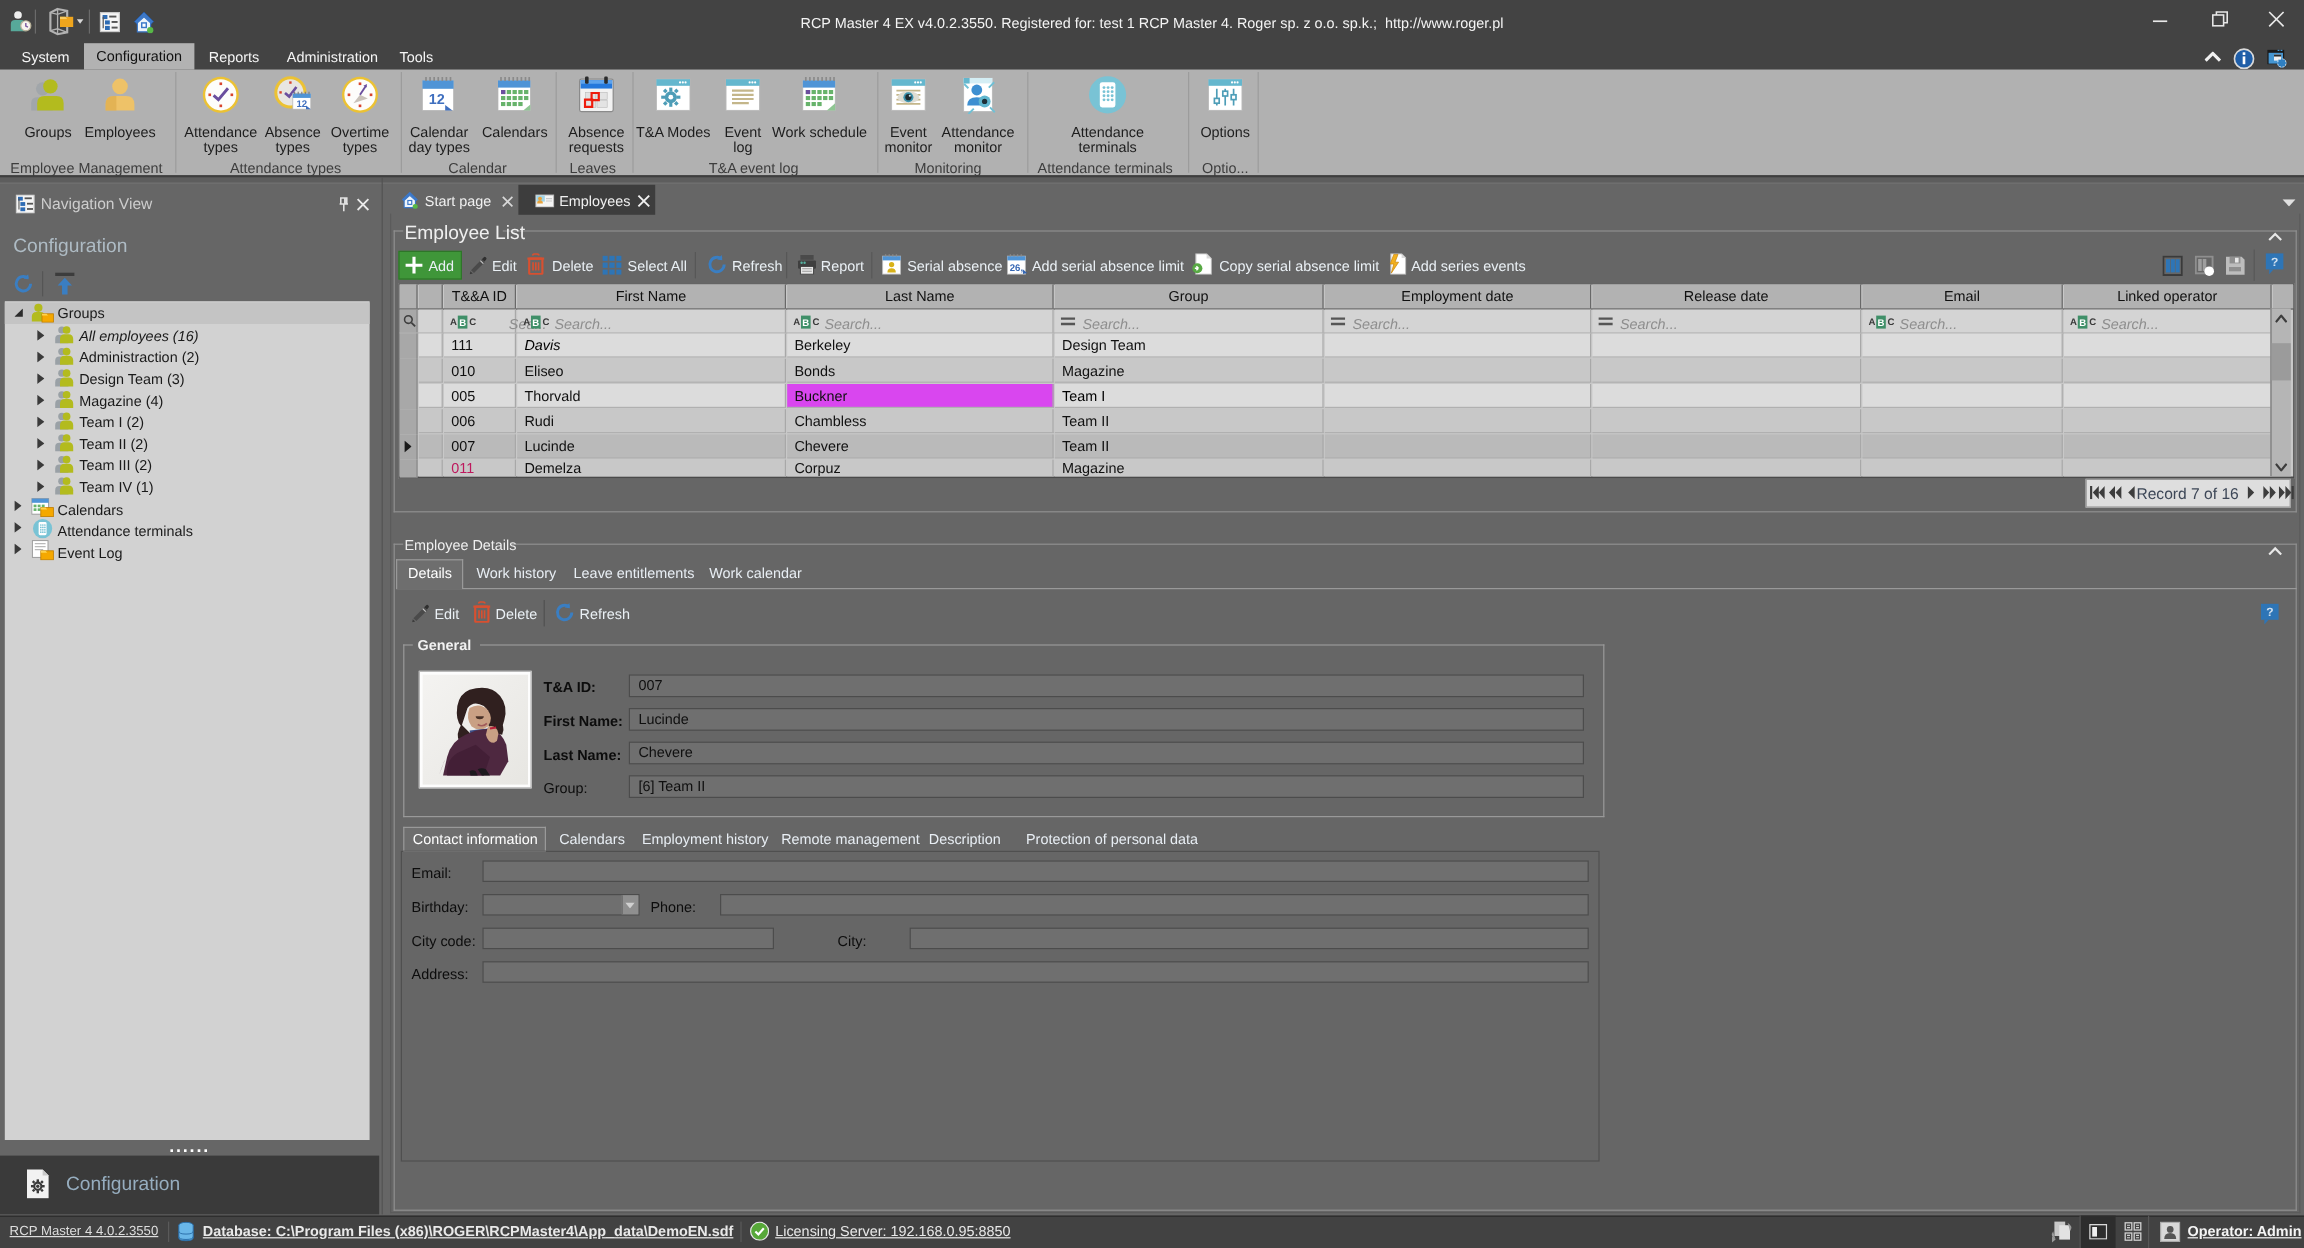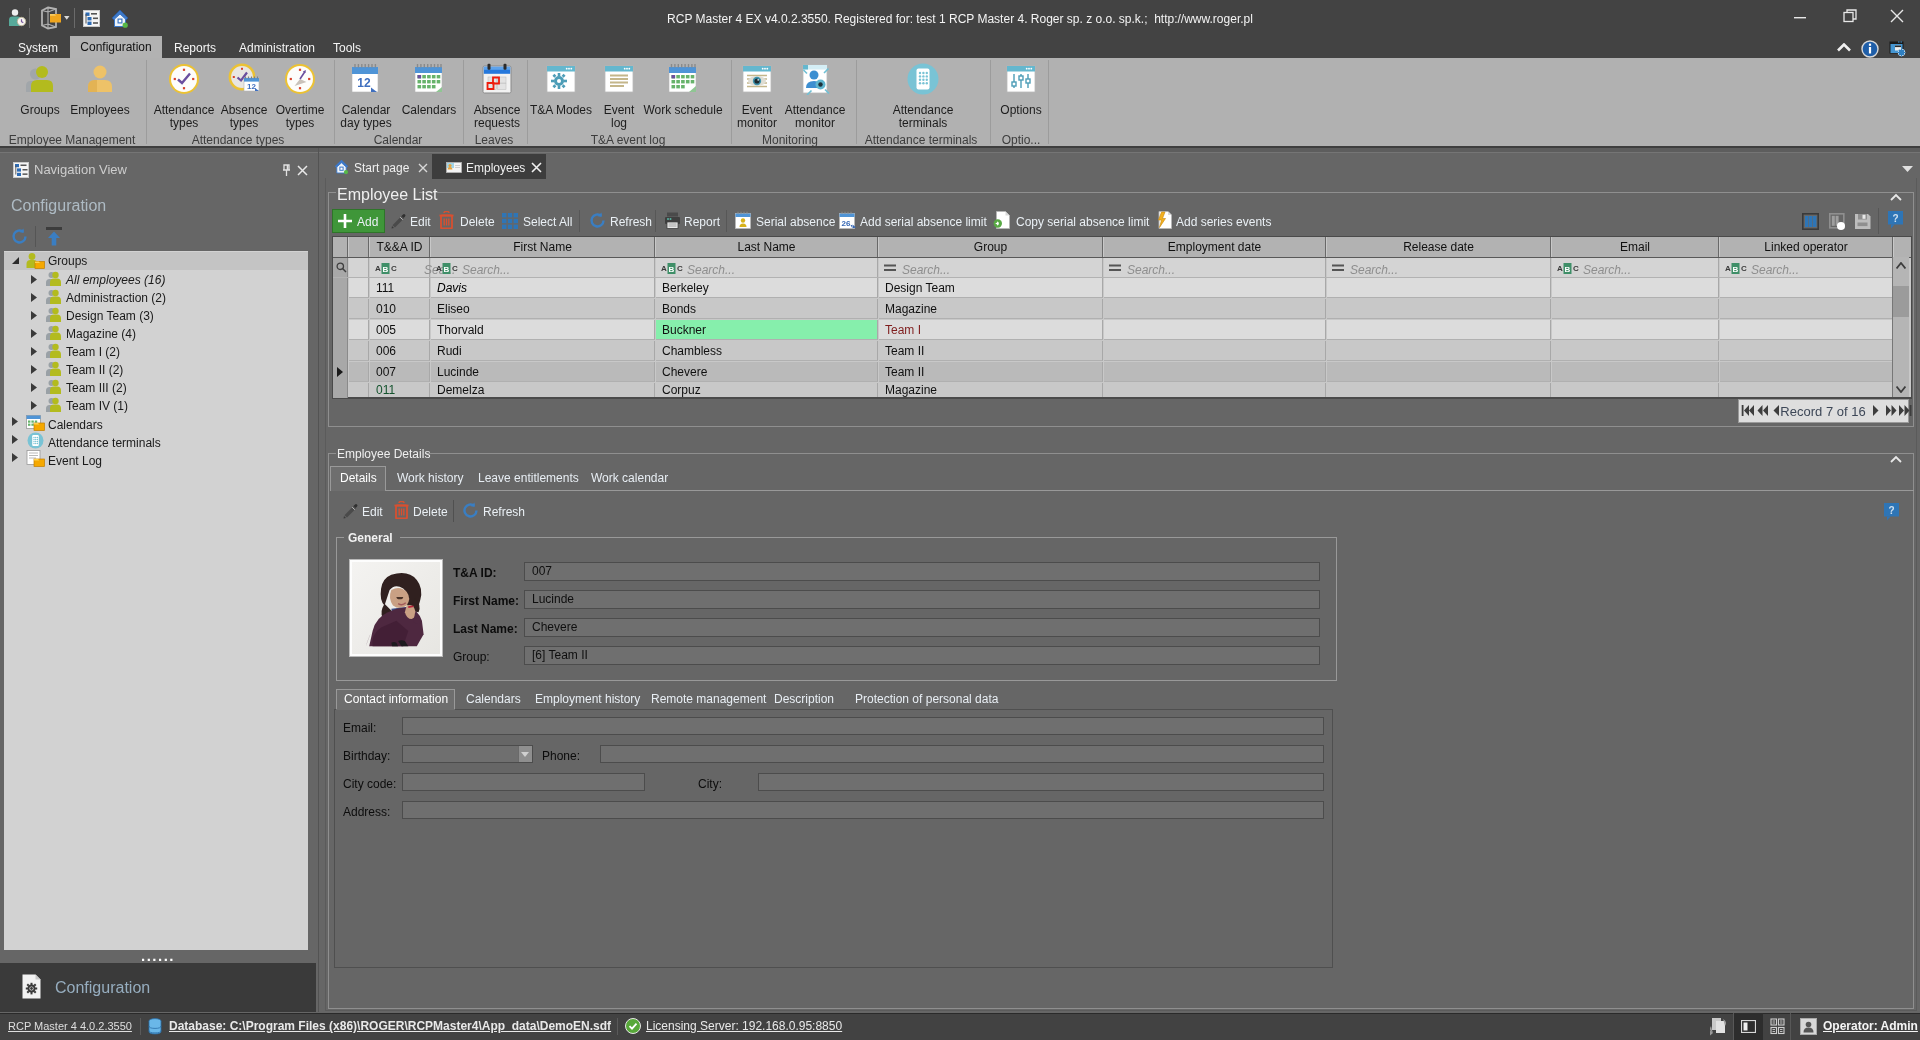--- a/index.html
+++ b/index.html
@@ -822,22 +822,22 @@
 <div class="abs" style="left:656px; top:299px; width:222px; height:20px; background:#c8c8c8; border-right:1px solid #a8a8a8;border-bottom:1px solid #b0b0b0; color:#101010; font-size:12px; line-height:20px; padding-left:6px;">Bonds</div>
 <div class="abs" style="left:879px; top:299px; width:224px; height:20px; background:#c8c8c8; border-right:1px solid #a8a8a8;border-bottom:1px solid #b0b0b0; color:#101010; font-size:12px; line-height:20px; padding-left:6px;">Magazine</div>
 <div class="abs" style="left:1104px; top:299px; width:222px; height:20px; background:#c8c8c8; border-right:1px solid #a8a8a8;border-bottom:1px solid #b0b0b0; color:#101010; font-size:12px; line-height:20px; padding-left:6px;"></div>
 <div class="abs" style="left:1327px; top:299px; width:224px; height:20px; background:#c8c8c8; border-right:1px solid #a8a8a8;border-bottom:1px solid #b0b0b0; color:#101010; font-size:12px; line-height:20px; padding-left:6px;"></div>
 <div class="abs" style="left:1552px; top:299px; width:167px; height:20px; background:#c8c8c8; border-right:1px solid #a8a8a8;border-bottom:1px solid #b0b0b0; color:#101010; font-size:12px; line-height:20px; padding-left:6px;"></div>
 <div class="abs" style="left:1720px; top:299px; width:173px; height:20px; background:#c8c8c8; border-bottom:1px solid #b0b0b0; color:#101010; font-size:12px; line-height:20px; padding-left:6px;"></div>
 <div class="abs" style="left:333px; top:320px; width:15px; height:21px; background:#a8a8a8; border-right:1px solid #8a8a8a;"></div>
 <div class="abs" style="left:349px; top:320px; width:20px; height:20px; background:#dcdcdc; border-right:1px solid #a8a8a8;border-bottom:1px solid #b0b0b0; color:#101010; font-size:12px; line-height:20px; padding-left:6px;"></div>
 <div class="abs" style="left:370px; top:320px; width:60px; height:20px; background:#dcdcdc; border-right:1px solid #a8a8a8;border-bottom:1px solid #b0b0b0; color:#101010; font-size:12px; line-height:20px; padding-left:6px;">005</div>
 <div class="abs" style="left:431px; top:320px; width:224px; height:20px; background:#dcdcdc; border-right:1px solid #a8a8a8;border-bottom:1px solid #b0b0b0; color:#101010; font-size:12px; line-height:20px; padding-left:6px;">Thorvald</div>
-<div class="abs" style="left:656px; top:320px; width:222px; height:20px; background:#86efac; border-right:1px solid #a8a8a8;border-bottom:1px solid #b0b0b0; color:#101010; font-size:12px; line-height:20px; padding-left:6px;">Buckner</div>
-<div class="abs" style="left:879px; top:320px; width:224px; height:20px; background:#dcdcdc; border-right:1px solid #a8a8a8;border-bottom:1px solid #b0b0b0; color:#7f1d1d; font-size:12px; line-height:20px; padding-left:6px;">Team I</div>
+<div class="abs" style="left:656px; top:320px; width:222px; height:20px; background:#d946ef; border-right:1px solid #a8a8a8;border-bottom:1px solid #b0b0b0; color:#101010; font-size:12px; line-height:20px; padding-left:6px;">Buckner</div>
+<div class="abs" style="left:879px; top:320px; width:224px; height:20px; background:#dcdcdc; border-right:1px solid #a8a8a8;border-bottom:1px solid #b0b0b0; color:#000000; font-size:12px; line-height:20px; padding-left:6px;">Team I</div>
 <div class="abs" style="left:1104px; top:320px; width:222px; height:20px; background:#dcdcdc; border-right:1px solid #a8a8a8;border-bottom:1px solid #b0b0b0; color:#101010; font-size:12px; line-height:20px; padding-left:6px;"></div>
 <div class="abs" style="left:1327px; top:320px; width:224px; height:20px; background:#dcdcdc; border-right:1px solid #a8a8a8;border-bottom:1px solid #b0b0b0; color:#101010; font-size:12px; line-height:20px; padding-left:6px;"></div>
 <div class="abs" style="left:1552px; top:320px; width:167px; height:20px; background:#dcdcdc; border-right:1px solid #a8a8a8;border-bottom:1px solid #b0b0b0; color:#101010; font-size:12px; line-height:20px; padding-left:6px;"></div>
 <div class="abs" style="left:1720px; top:320px; width:173px; height:20px; background:#dcdcdc; border-bottom:1px solid #b0b0b0; color:#101010; font-size:12px; line-height:20px; padding-left:6px;"></div>
 <div class="abs" style="left:333px; top:341px; width:15px; height:21px; background:#a8a8a8; border-right:1px solid #8a8a8a;"></div>
 <div class="abs" style="left:349px; top:341px; width:20px; height:20px; background:#c8c8c8; border-right:1px solid #a8a8a8;border-bottom:1px solid #b0b0b0; color:#101010; font-size:12px; line-height:20px; padding-left:6px;"></div>
 <div class="abs" style="left:370px; top:341px; width:60px; height:20px; background:#c8c8c8; border-right:1px solid #a8a8a8;border-bottom:1px solid #b0b0b0; color:#101010; font-size:12px; line-height:20px; padding-left:6px;">006</div>
 <div class="abs" style="left:431px; top:341px; width:224px; height:20px; background:#c8c8c8; border-right:1px solid #a8a8a8;border-bottom:1px solid #b0b0b0; color:#101010; font-size:12px; line-height:20px; padding-left:6px;">Rudi</div>
 <div class="abs" style="left:656px; top:341px; width:222px; height:20px; background:#c8c8c8; border-right:1px solid #a8a8a8;border-bottom:1px solid #b0b0b0; color:#101010; font-size:12px; line-height:20px; padding-left:6px;">Chambless</div>
 <div class="abs" style="left:879px; top:341px; width:224px; height:20px; background:#c8c8c8; border-right:1px solid #a8a8a8;border-bottom:1px solid #b0b0b0; color:#101010; font-size:12px; line-height:20px; padding-left:6px;">Team II</div>
@@ -850,21 +850,21 @@
 <div class="abs" style="left:370px; top:362px; width:60px; height:20px; background:#bababa; border-right:1px solid #a8a8a8;border-bottom:1px solid #b0b0b0; color:#101010; font-size:12px; line-height:20px; padding-left:6px;">007</div>
 <div class="abs" style="left:431px; top:362px; width:224px; height:20px; background:#bababa; border-right:1px solid #a8a8a8;border-bottom:1px solid #b0b0b0; color:#101010; font-size:12px; line-height:20px; padding-left:6px;">Lucinde</div>
 <div class="abs" style="left:656px; top:362px; width:222px; height:20px; background:#bababa; border-right:1px solid #a8a8a8;border-bottom:1px solid #b0b0b0; color:#101010; font-size:12px; line-height:20px; padding-left:6px;">Chevere</div>
 <div class="abs" style="left:879px; top:362px; width:224px; height:20px; background:#bababa; border-right:1px solid #a8a8a8;border-bottom:1px solid #b0b0b0; color:#101010; font-size:12px; line-height:20px; padding-left:6px;">Team II</div>
 <div class="abs" style="left:1104px; top:362px; width:222px; height:20px; background:#bababa; border-right:1px solid #a8a8a8;border-bottom:1px solid #b0b0b0; color:#101010; font-size:12px; line-height:20px; padding-left:6px;"></div>
 <div class="abs" style="left:1327px; top:362px; width:224px; height:20px; background:#bababa; border-right:1px solid #a8a8a8;border-bottom:1px solid #b0b0b0; color:#101010; font-size:12px; line-height:20px; padding-left:6px;"></div>
 <div class="abs" style="left:1552px; top:362px; width:167px; height:20px; background:#bababa; border-right:1px solid #a8a8a8;border-bottom:1px solid #b0b0b0; color:#101010; font-size:12px; line-height:20px; padding-left:6px;"></div>
 <div class="abs" style="left:1720px; top:362px; width:173px; height:20px; background:#bababa; border-bottom:1px solid #b0b0b0; color:#101010; font-size:12px; line-height:20px; padding-left:6px;"></div>
 <div class="abs" style="left:333px; top:383px; width:15px; height:15px; background:#a8a8a8; border-right:1px solid #8a8a8a;"></div>
 <div class="abs" style="left:349px; top:383px; width:20px; height:14px; background:#c8c8c8; border-right:1px solid #a8a8a8; color:#101010; font-size:12px; line-height:14px; padding-left:6px;"></div>
-<div class="abs" style="left:370px; top:383px; width:60px; height:14px; background:#c8c8c8; border-right:1px solid #a8a8a8; color:#14532d; font-size:12px; line-height:14px; padding-left:6px;">011</div>
+<div class="abs" style="left:370px; top:383px; width:60px; height:14px; background:#c8c8c8; border-right:1px solid #a8a8a8; color:#be185d; font-size:12px; line-height:14px; padding-left:6px;">011</div>
 <div class="abs" style="left:431px; top:383px; width:224px; height:14px; background:#c8c8c8; border-right:1px solid #a8a8a8; color:#101010; font-size:12px; line-height:14px; padding-left:6px;">Demelza</div>
 <div class="abs" style="left:656px; top:383px; width:222px; height:14px; background:#c8c8c8; border-right:1px solid #a8a8a8; color:#101010; font-size:12px; line-height:14px; padding-left:6px;">Corpuz</div>
 <div class="abs" style="left:879px; top:383px; width:224px; height:14px; background:#c8c8c8; border-right:1px solid #a8a8a8; color:#101010; font-size:12px; line-height:14px; padding-left:6px;">Magazine</div>
 <div class="abs" style="left:1104px; top:383px; width:222px; height:14px; background:#c8c8c8; border-right:1px solid #a8a8a8; color:#101010; font-size:12px; line-height:14px; padding-left:6px;"></div>
 <div class="abs" style="left:1327px; top:383px; width:224px; height:14px; background:#c8c8c8; border-right:1px solid #a8a8a8; color:#101010; font-size:12px; line-height:14px; padding-left:6px;"></div>
 <div class="abs" style="left:1552px; top:383px; width:167px; height:14px; background:#c8c8c8; border-right:1px solid #a8a8a8; color:#101010; font-size:12px; line-height:14px; padding-left:6px;"></div>
 <div class="abs" style="left:1720px; top:383px; width:173px; height:14px; background:#c8c8c8;  color:#101010; font-size:12px; line-height:14px; padding-left:6px;"></div>
 <svg class="abs" style="left:337px; top:367px;" width="6" height="10" viewBox="0 0 6 10">
     <path d="M0 0 L6 5 L0 10 Z" fill="#1a1a1a"></path>
   </svg>

